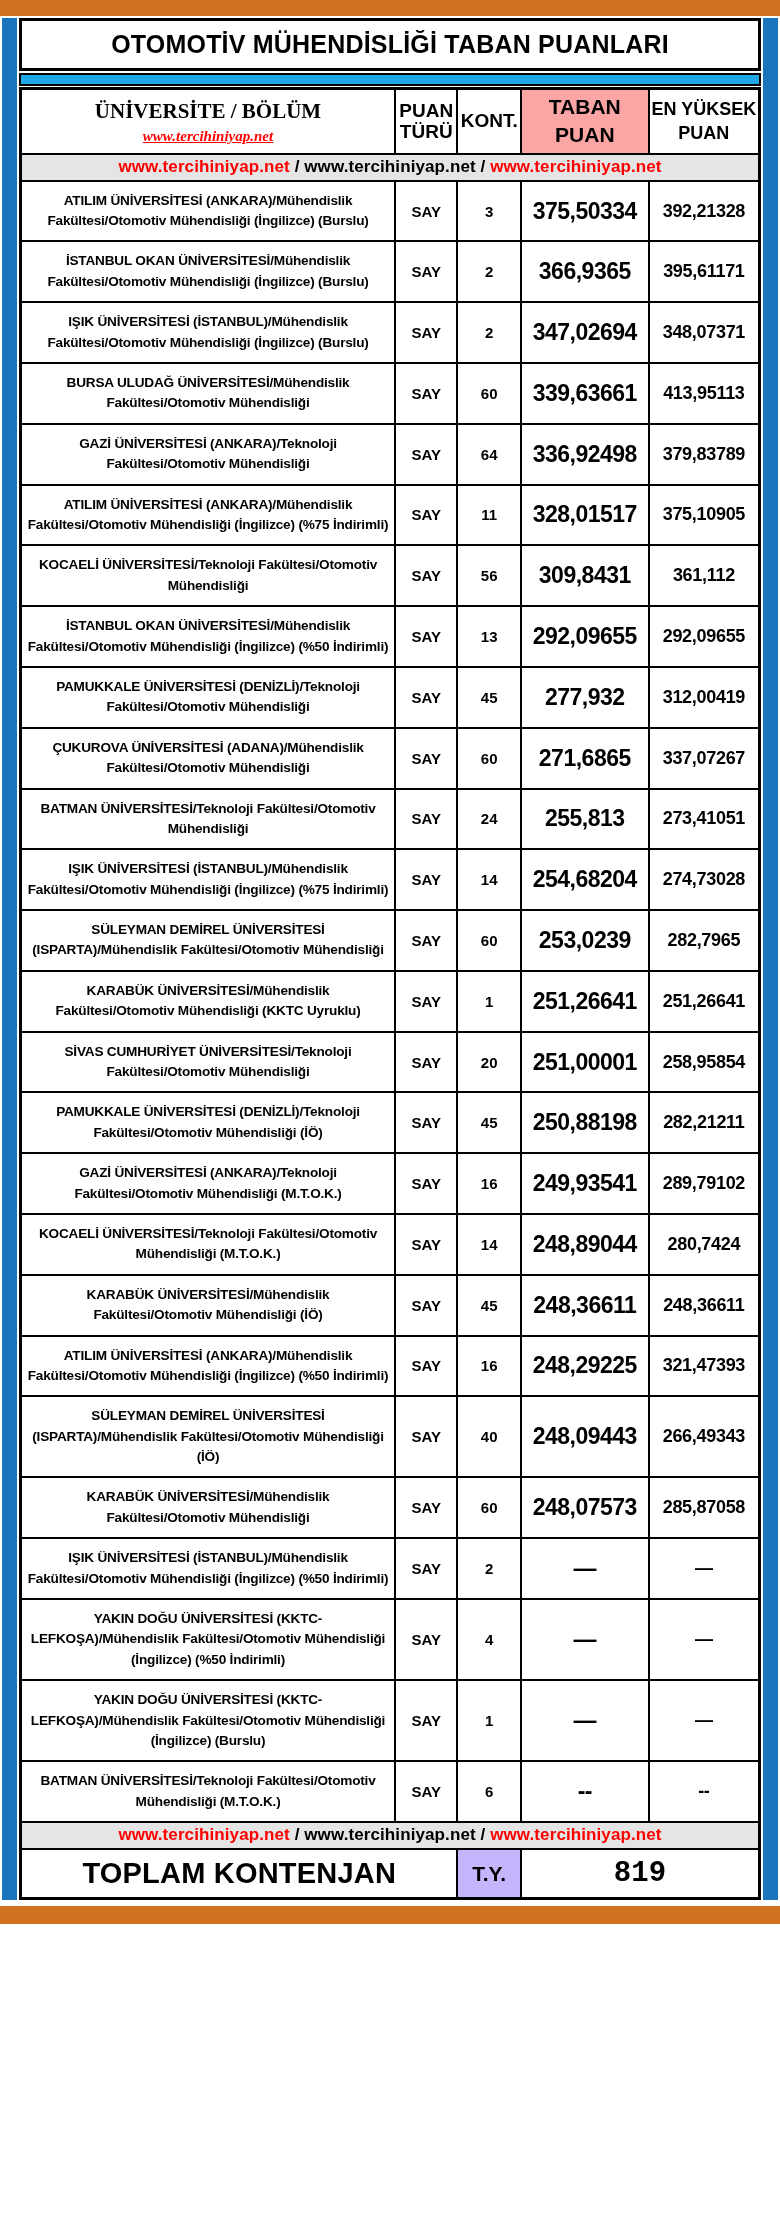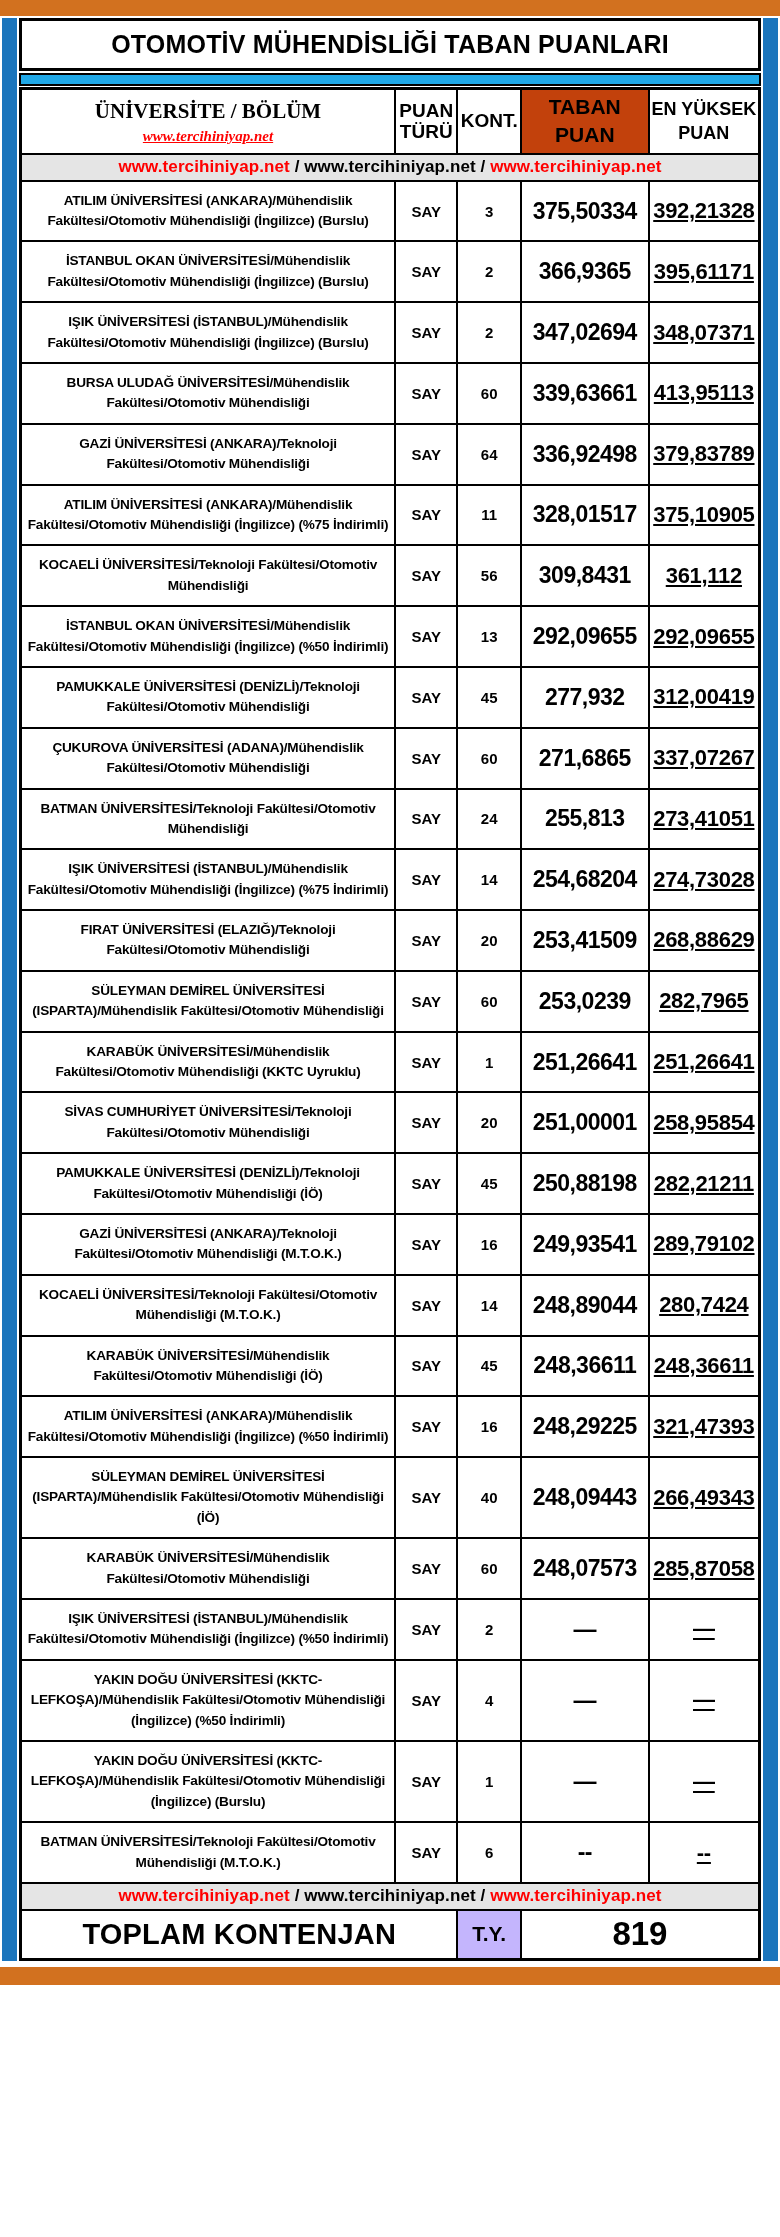--- a/index.html
+++ b/index.html
@@ -55,47 +55,47 @@
   th.h-univ .hdr-link {
     display: block;
     font-size: 15px;
     color: #FF0000;
     font-style: italic;
     text-decoration: underline;
     margin-top: 4px;
     cursor: pointer;
   }
   th.h-type, th.h-kont { font-size: 19px; line-height: 1.15; padding: 3px 1px; }
-  th.h-base { background: #c2410c; font-size: 21px; line-height: 1.35; padding: 3px 1px; margin-top: 20px; }
+  th.h-base { background: #fca5a5; font-size: 21px; line-height: 1.35; padding: 3px 1px; margin-top: 20px; }
   th.h-high { font-size: 18px; line-height: 1.35; padding: 3px 1px; }
 
   td.banner-cell {
     background: #e5e5e5;
     font-size: 17px;
     padding: 2px 0 3px;
     letter-spacing: 0.1px;
   }
   .lnk-red   { color: #FF0000; cursor: pointer; }
   .lnk-black { color: #000000; cursor: pointer; }
   .sep { color: #000; }
 
   td.univ {
     font-size: 13.6px;
     line-height: 1.5;
     padding: 9px 4px;
     letter-spacing: -0.2px;
   }
   td.type, td.kont { font-size: 15px; }
   td.base { font-size: 23px; letter-spacing: -0.5px; }
-  td.high { font-size: 22px; letter-spacing: -0.3px; text-decoration: underline; }
+  td.high { font-size: 18px; letter-spacing: -0.3px; }
 
   tr.footer-row td { border: 2px solid #000; }
   td.f-label { font-size: 29px; padding: 7px 2px; letter-spacing: 0.2px; }
   td.f-type  { background: #c4b5fd; font-size: 21px; }
-  td.f-total { font-size: 33px; }
+  td.f-total { font-size: 29px; font-family: Liberation Mono, monospace; }
 </style>
 </head>
 <body>
 
 <div class="page">
 
   <div class="bar-orange top"></div>
 
   <div class="middle">
     <div class="edge"></div>
@@ -223,27 +223,20 @@
   </tr>
 
   <tr>
     <td class="univ">IŞIK ÜNİVERSİTESİ (İSTANBUL)/Mühendislik Fakültesi/Otomotiv Mühendisliği (İngilizce) (%75 İndirimli)</td>
     <td class="type">SAY</td>
     <td class="kont">14</td>
     <td class="base">254,68204</td>
     <td class="high">274,73028</td>
   </tr>
 
-  <tr>
-    <td class="univ">FIRAT ÜNİVERSİTESİ (ELAZIĞ)/Teknoloji Fakültesi/Otomotiv Mühendisliği</td>
-    <td class="type">SAY</td>
-    <td class="kont">20</td>
-    <td class="base">253,41509</td>
-    <td class="high">268,88629</td>
-  </tr>
 
   <tr>
     <td class="univ">SÜLEYMAN DEMİREL ÜNİVERSİTESİ (ISPARTA)/Mühendislik Fakültesi/Otomotiv Mühendisliği</td>
     <td class="type">SAY</td>
     <td class="kont">60</td>
     <td class="base">253,0239</td>
     <td class="high">282,7965</td>
   </tr>
 
   <tr>

